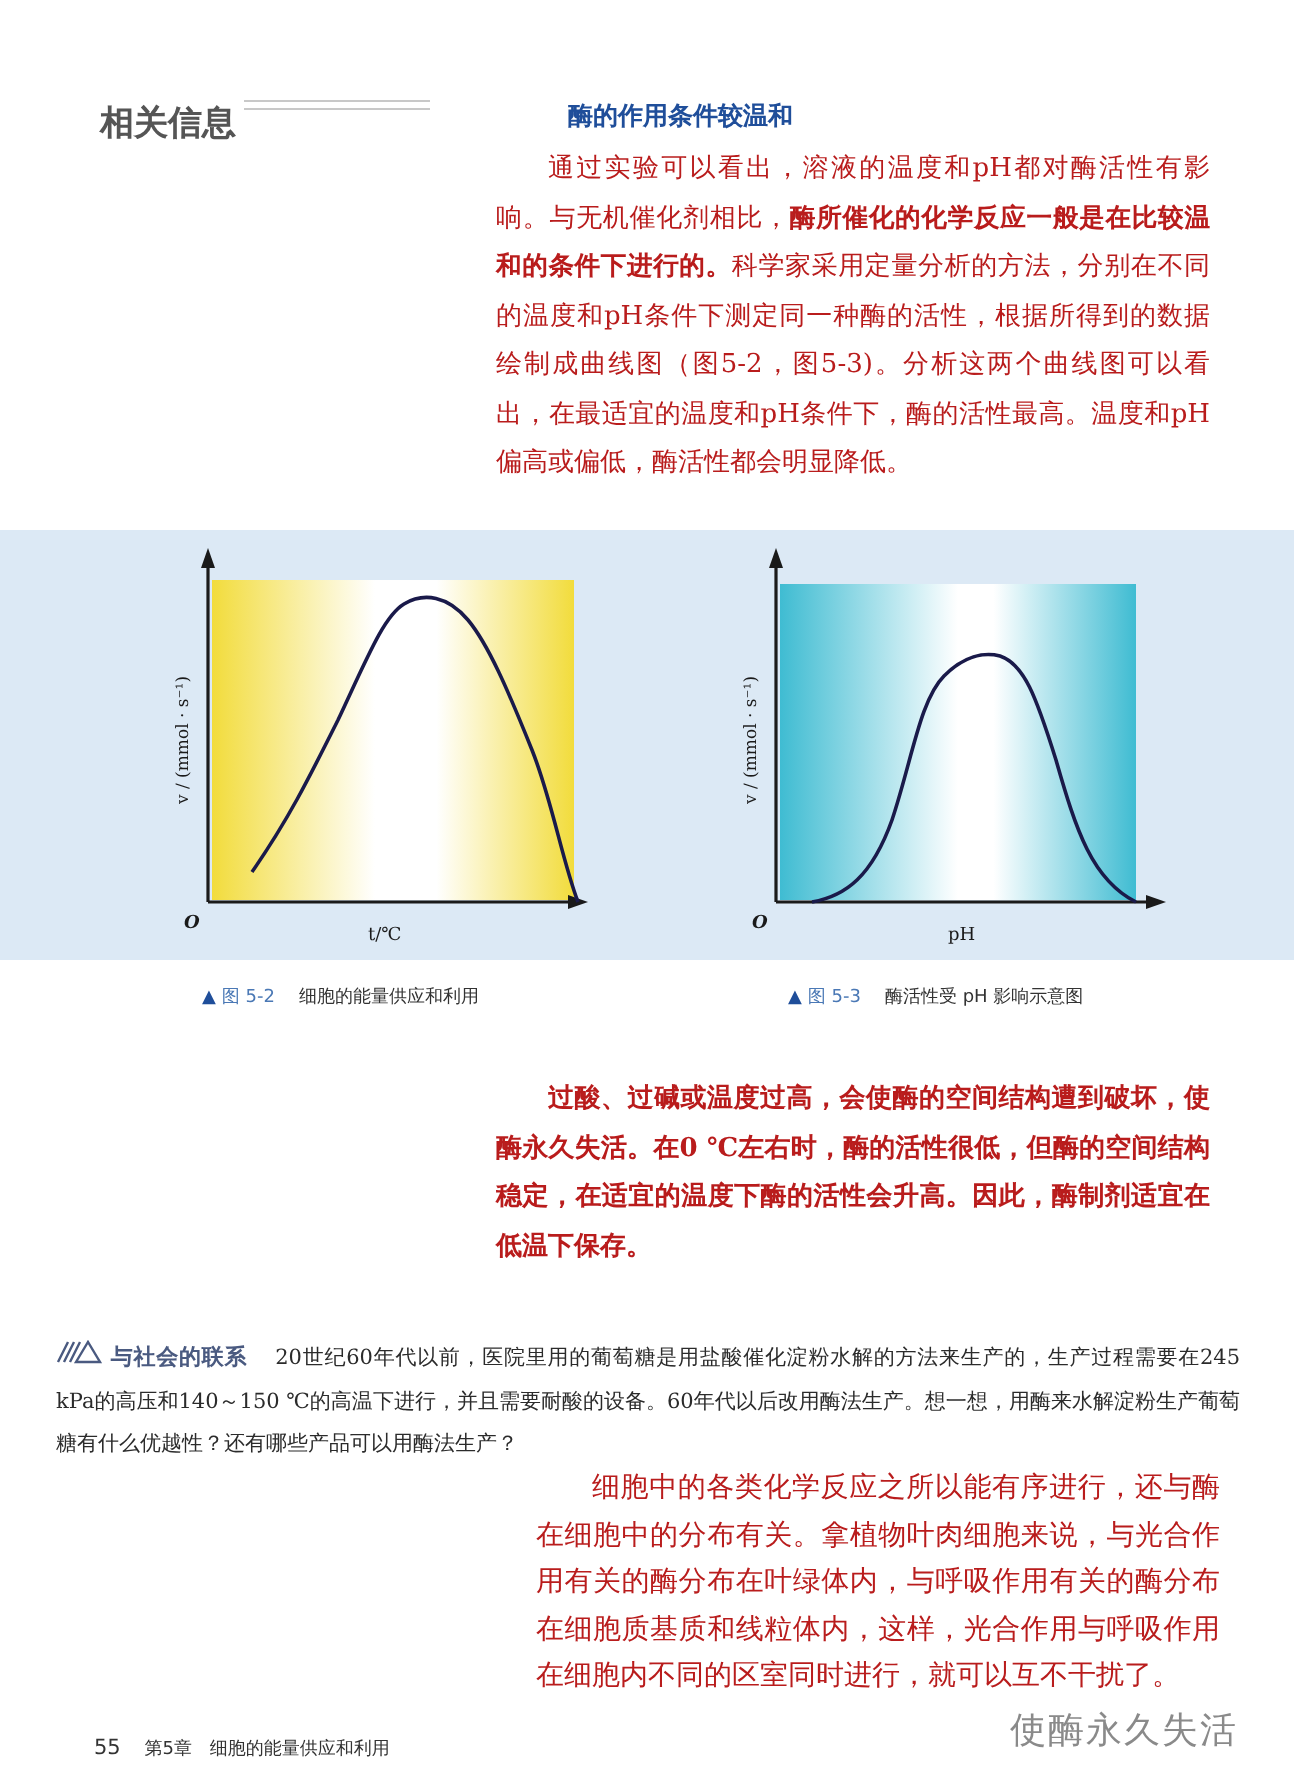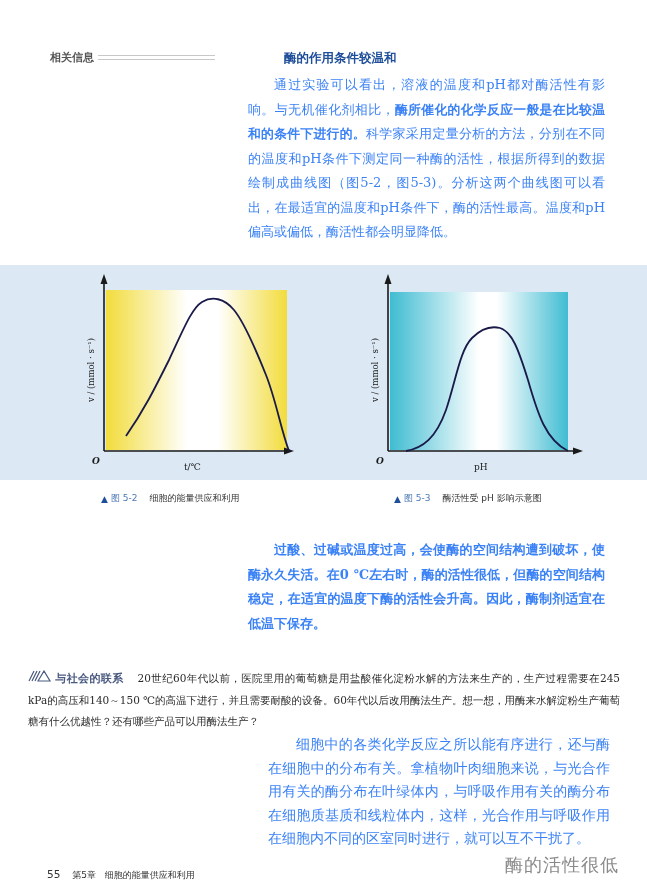--- a/index.html
+++ b/index.html
@@ -1,25 +1,25 @@
 <!DOCTYPE html>
 <html><head>
 <meta charset="utf-8">
 <style>
   * { margin:0; padding:0; box-sizing:border-box; }
   html, body { width:647px; height:890px; background:#ffffff; overflow:hidden; }
   body { position:relative; font-family:"DejaVu Serif","Liberation Serif",serif; color:#2b2b2b; }
 
   .sidebar { position:absolute; left:50px; top:50px; width:165px; }
-  .sidebar-head { display:flex; align-items:center; font-family:"DejaVu Sans","Liberation Sans",sans-serif; font-size:11px; font-weight:bold; color:#555; }
+  .sidebar-head { display:flex; font-family:"DejaVu Sans","Liberation Sans",sans-serif; font-size:17px; font-weight:bold; color:#555; }
   .sidebar-head .rule { flex:1; margin-left:4px; height:5px; border-top:1px solid #c8c8c8; border-bottom:1px solid #c8c8c8; }
   .sidebar-body { margin-top:14px; font-size:9.6px; line-height:18px; color:#333; text-align:justify; text-indent:2em; }
 
   .main-title { position:absolute; left:284px; top:50px; font-family:"DejaVu Sans","Liberation Sans",sans-serif; font-size:12.5px; font-weight:bold; color:#1f4e9a; }
-  .para { position:absolute; font-size:13px; line-height:24.5px; color:#3b82f6; text-align:justify; text-indent:2em; }
+  .para { position:absolute; font-size:13px; line-height:24.5px; color:#b91c1c; text-align:justify; text-indent:2em; }
   .para b { font-family:"DejaVu Sans","Liberation Sans",sans-serif; font-weight:bold; font-size:12.8px; }
   .p1 { left:248px; top:73px; width:357px; }
 
   .figure-band { position:absolute; left:0; top:265px; width:647px; height:215px; background:#dce9f5; }
   .chart { position:absolute; }
   .chart svg { display:block; }
   .chart-a { left:84px; top:270px; width:210px; height:205px; }
   .chart-b { left:368px; top:270px; width:220px; height:205px; }
 
   .caption { position:absolute; top:492px; font-family:"DejaVu Sans","Liberation Sans",sans-serif; font-size:9px; color:#333; display:flex; align-items:center; }
@@ -121,13 +121,13 @@
         </svg></span><span>与社会的联系</span></span><span>20世纪60年代以前，医院里用的葡萄糖是用盐酸催化淀粉水解的方法来生产的，生产过程需要在245 kPa的高压和140～150 ℃的高温下进行，并且需要耐酸的设备。60年代以后改用酶法生产。想一想，用酶来水解淀粉生产葡萄糖有什么优越性？还有哪些产品可以用酶法生产？</span>
 </div>
 
 <div class="para p3">细胞中的各类化学反应之所以能有序进行，还与酶在细胞中的分布有关。拿植物叶肉细胞来说，与光合作用有关的酶分布在叶绿体内，与呼吸作用有关的酶分布在细胞质基质和线粒体内，这样，光合作用与呼吸作用在细胞内不同的区室同时进行，就可以互不干扰了。</div>
 
 <div class="footer">
   <span class="pg">55</span>
   <span class="ch">第5章</span>
   <span>细胞的能量供应和利用</span>
 </div>
-<div class="watermark">酶的活性很低</div>
+<div class="watermark">使酶永久失活</div>
 
 </body></html>

